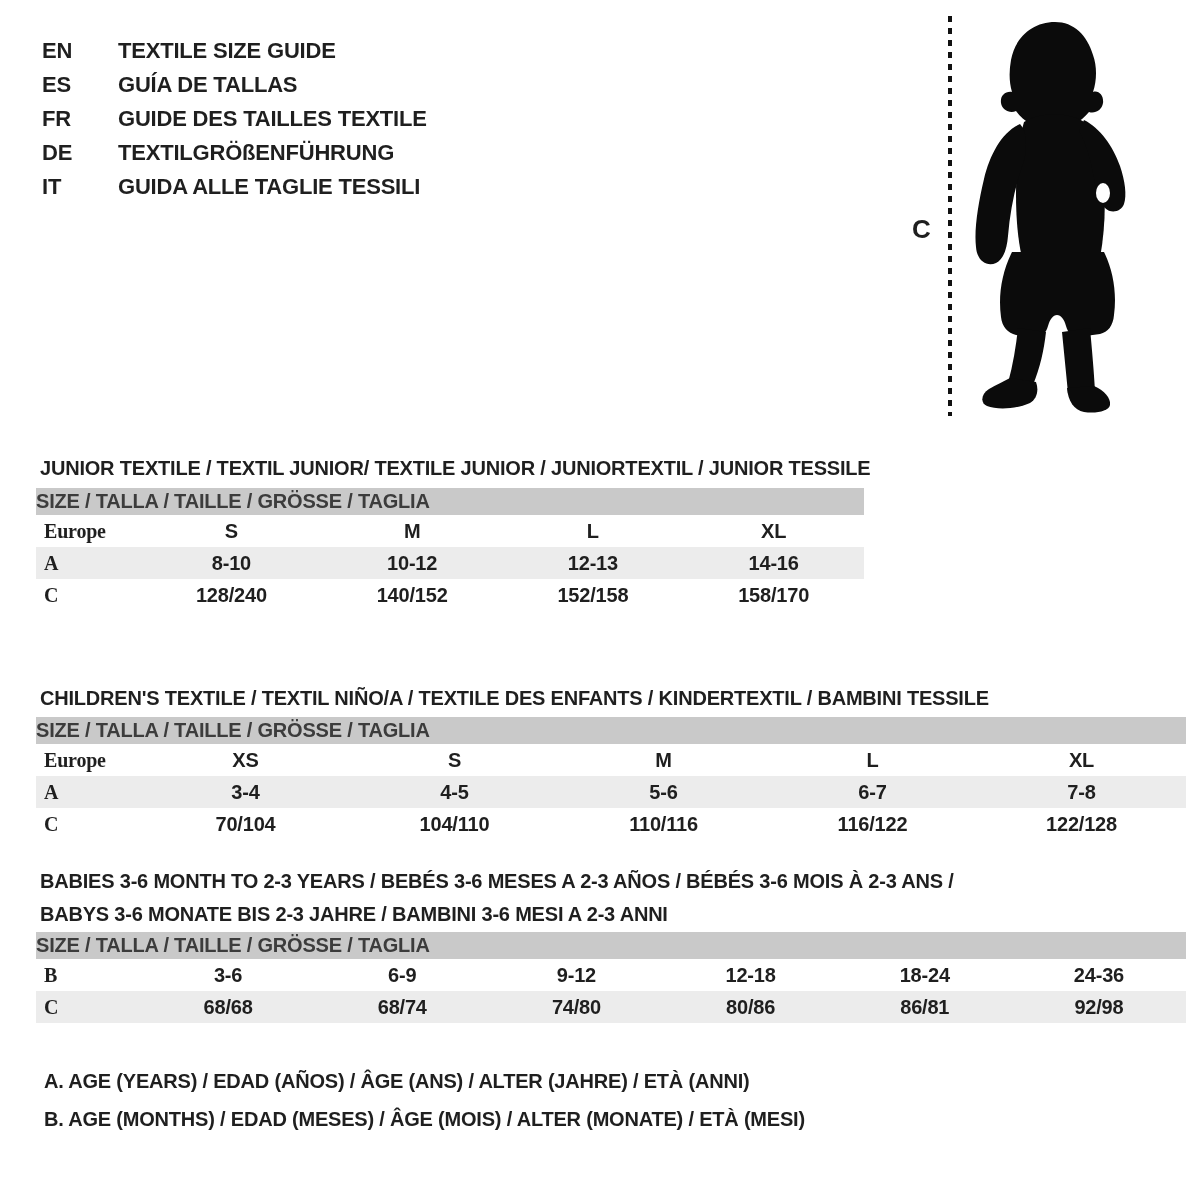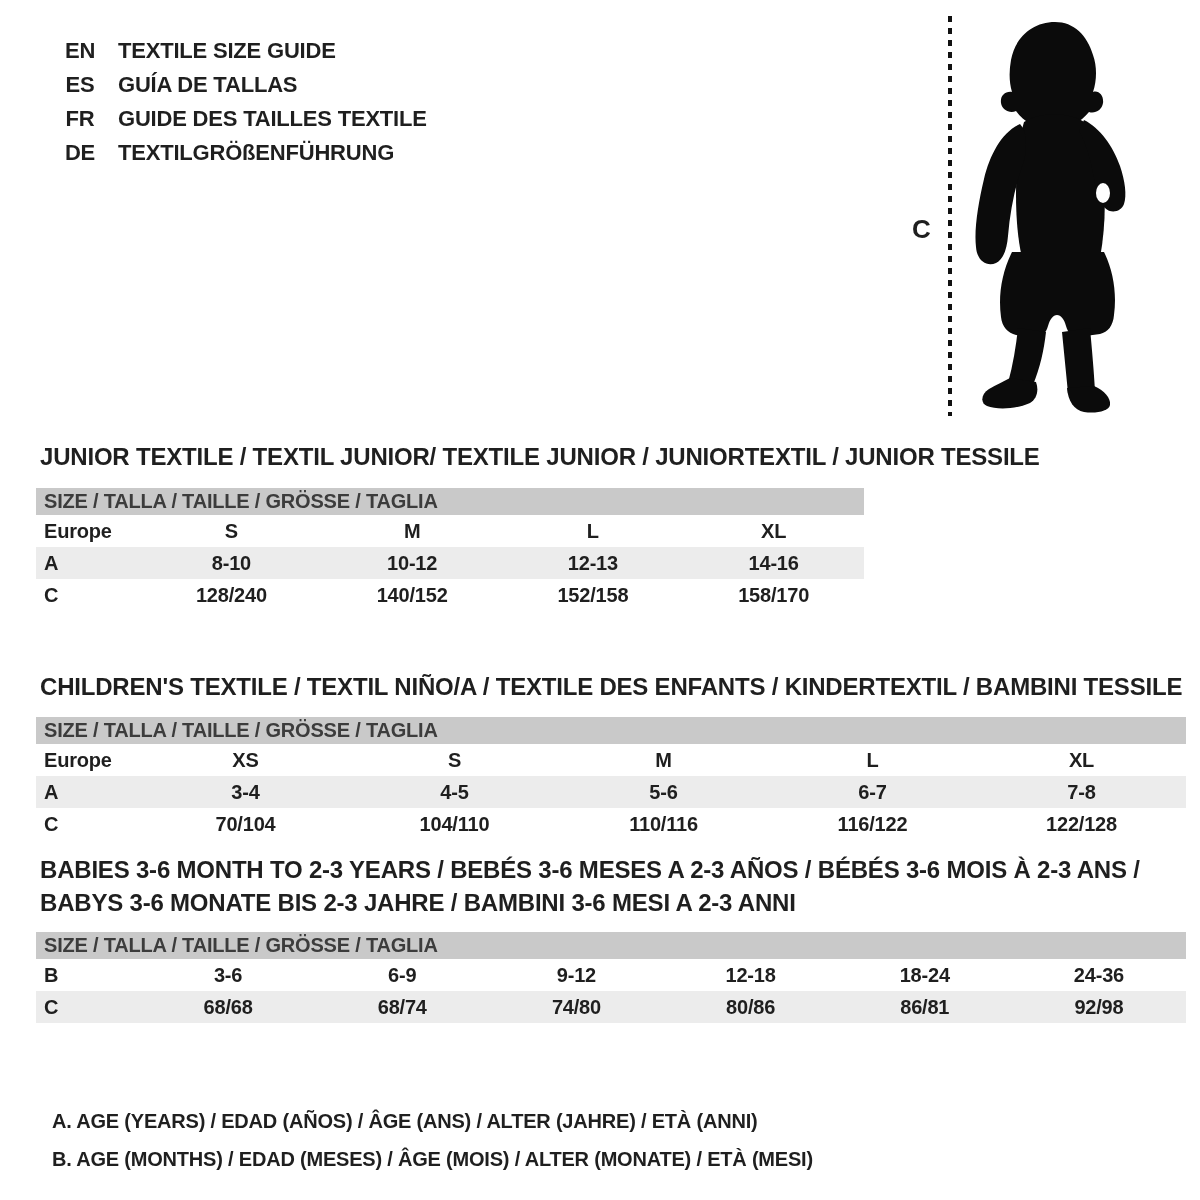--- a/index.html
+++ b/index.html
@@ -2,54 +2,54 @@
 <html style="--text: #1f1f1f; --bar-bg: #c9c9c9; --bar-text: #3c3c3c; --stripe: #ececec; --silhouette: #0b0b0b;"><head>
 <meta charset="utf-8">
 <style>
   html,body{margin:0;padding:0;background:#fff;}
   .canvas{
     position:relative;width:1200px;height:1200px;background:#fff;overflow:hidden;
     font-family:"Liberation Sans","DejaVu Sans",sans-serif;
     color:var(--text,#1f1f1f);font-weight:bold;letter-spacing:-0.2px;
   }
   
-  .lang-list{position:absolute;top:34px;left:42px;text-align:center;}
+  .lang-list{position:absolute;top:34px;left:42px;}
   .lang-row{display:flex;height:34px;align-items:center;font-size:22px;}
   .lang-code{width:76px;}
   
   .dash-line{
     position:absolute;left:948px;top:16px;width:4px;height:400px;
     background:repeating-linear-gradient(to bottom,#111 0 6px,transparent 6px 12px);
   }
   .measure-label{position:absolute;left:912px;top:214px;font-size:26px;}
   .baby{position:absolute;left:960px;top:14px;width:180px;height:404px;}
   .baby svg{width:100%;height:100%;}
   .baby path,.baby ellipse{fill:var(--silhouette,#0b0b0b);}
   .baby .gap{fill:#fff;}
   
   .section{position:absolute;left:36px;}
-  .sec-title{font-size:24px;line-height:33px;margin:4px 0 0 4px;white-space:nowrap;}
+  .sec-title{font-size:20px;line-height:33px;margin:16px 0 0 4px;white-space:nowrap;}
   .tline{display:block;}
   .size-table{position:absolute;left:0;}
   .s-junior{top:436px;width:828px;}
   .s-junior .size-table{top:52px;width:828px;}
   .s-children{top:666px;width:1150px;}
   .s-children .size-table{top:51px;width:1150px;}
   .s-babies{top:849px;width:1150px;}
   .s-babies .size-table{top:83px;width:1150px;}
   .size-bar{
     height:27px;background:var(--bar-bg,#c9c9c9);color:var(--bar-text,#3c3c3c);
-    font-size:20px;display:flex;align-items:center;padding-left:8px;
+    font-size:20px;display:flex;align-items:center;padding-left:0;
   }
   .trow{display:grid;height:32px;align-items:center;font-size:20px;}
   .trow.striped{background:var(--stripe,#ececec);}
-  .rlabel{padding-left:8px;text-align:left;}
+  .rlabel{padding-left:8px;text-align:left;font-family:Liberation Serif, serif;}
   .cell{text-align:center;}
   
-  .notes{position:absolute;left:52px;top:1062px;margin-top:40px;}
+  .notes{position:absolute;left:44px;top:1062px;}
   .note-line{height:38px;display:flex;align-items:center;font-size:20px;white-space:nowrap;}
 </style>
 </head>
 <body>
 
 <div class="canvas">
 
   <div class="lang-list">
     <div class="lang-row">
       <span class="lang-code">EN</span>
@@ -59,20 +59,24 @@
       <span class="lang-code">ES</span>
       <span class="lang-title">GUÍA DE TALLAS</span>
     </div>
     <div class="lang-row">
       <span class="lang-code">FR</span>
       <span class="lang-title">GUIDE DES TAILLES TEXTILE</span>
     </div>
     <div class="lang-row">
       <span class="lang-code">DE</span>
       <span class="lang-title">TEXTILGRÖßENFÜHRUNG</span>
+    </div>
+    <div class="lang-row">
+      <span class="lang-code">IT</span>
+      <span class="lang-title">GUIDA ALLE TAGLIE TESSILI</span>
     </div>
   </div>
 
   <div class="dash-line"></div>
   <div class="measure-label">C</div>
   <div class="baby">
     <svg viewBox="0 0 180 404" xmlns="http://www.w3.org/2000/svg" aria-hidden="true">
 
       <path d="M95,8 C72,8 55,24 51,46 C49,57 49,68 52,78 C45,77 40,82 41,89 C42,96 50,100 56,97 C64,108 76,115 92,115 C108,115 121,108 129,98 C135,100 142,96 143,89 C144,82 139,76 133,78 C137,66 137,52 133,41 C127,21 114,8 95,8 Z"></path>
 

